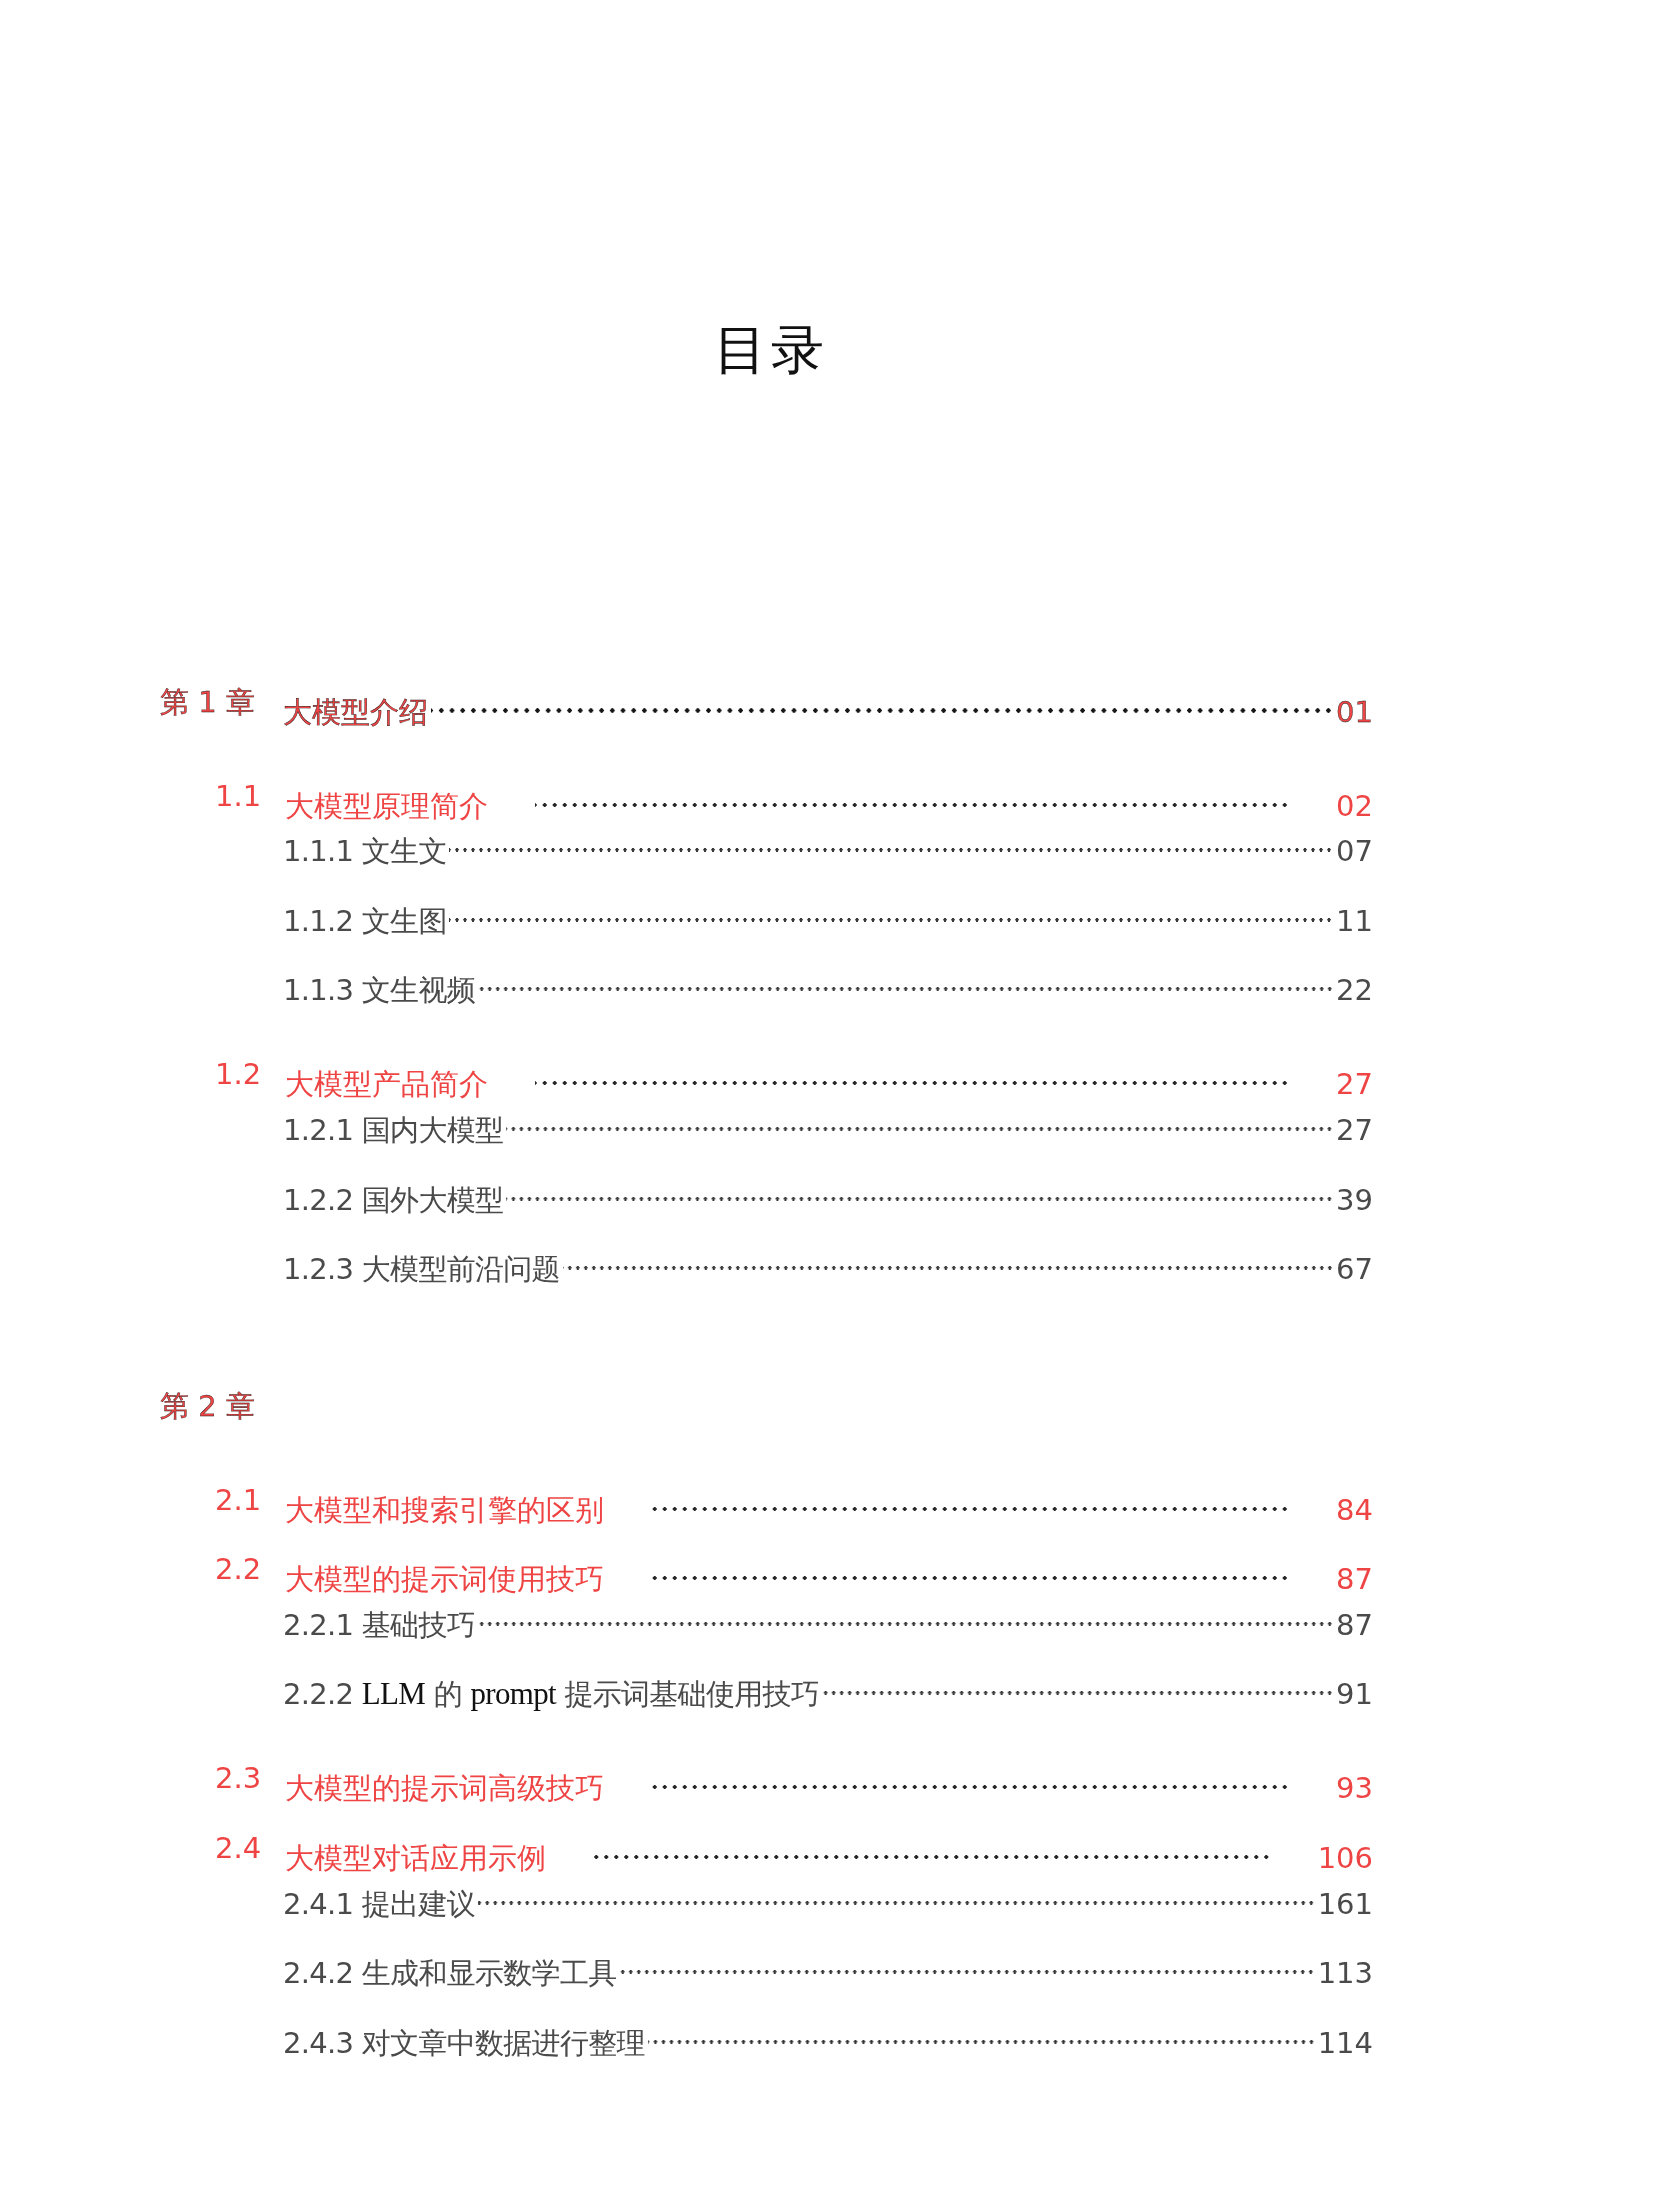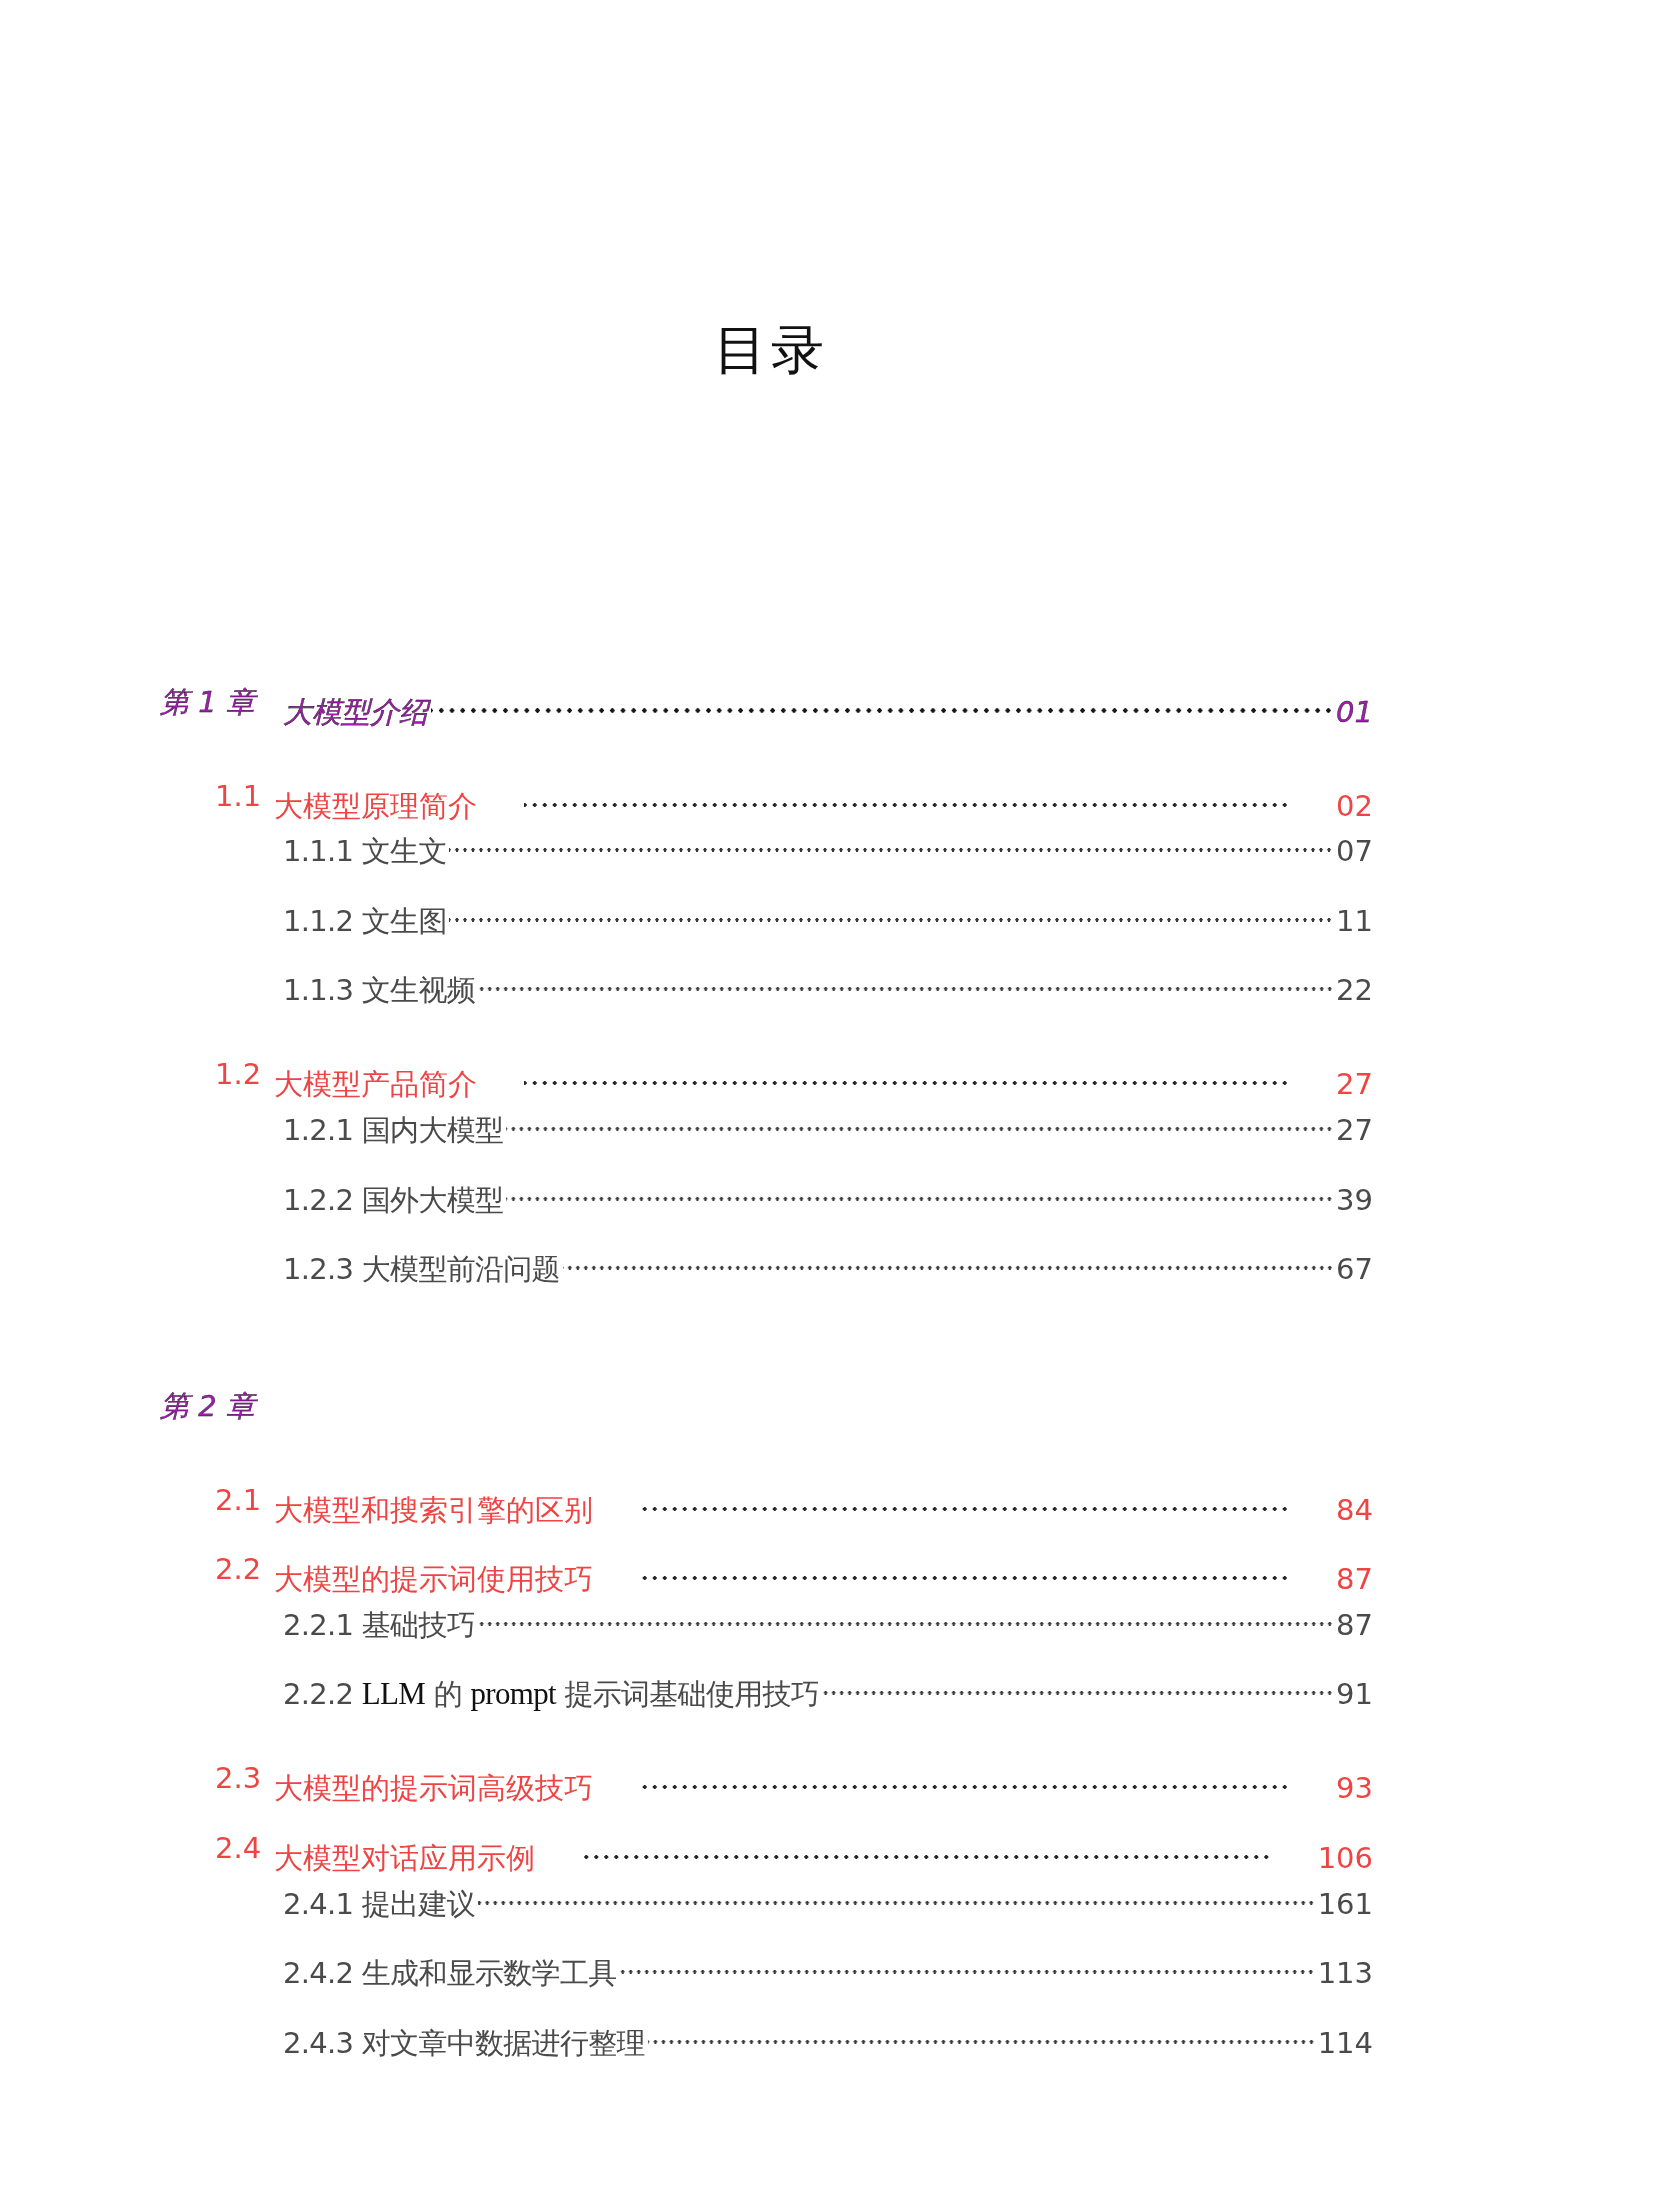--- a/index.html
+++ b/index.html
@@ -28,29 +28,29 @@
     flex: 1 1 auto; overflow: hidden; margin: 0 2.7px;
     height: 40px; position: relative;
   }
   .entry .dots::before {
     content: ""; position: absolute; left: 0; right: 0; bottom: 9.3px; height: 4px;
     background-image: radial-gradient(circle, currentColor 1.7px, transparent 2px);
     background-size: 8.7px 4px; background-repeat: repeat-x; background-position: right center;
   }
   .entry .page { flex: 0 0 auto; }
 
-  .lvl-chapter { color: #a21caf; font-style: italic; }
+  .lvl-chapter { color: #ef4444; }
   .lvl-chapter .num, .lvl-chapter .title, .lvl-chapter .page { font-weight: normal; -webkit-text-stroke: 0.4px #161616; }
   .lvl-chapter .entry .dots::before { background-image: radial-gradient(circle, #161616 2px, transparent 2.3px); background-size: 10.7px 4.7px; height: 4.7px; }
   .lvl-chapter .num { left: 160px; }
   .lvl-chapter .entry { left: 283px; }
 
   .lvl-section { color: #ef4444; margin-top: 24px; }
   .lvl-section .num { left: 215px; }
-  .lvl-section .entry { left: 274px; gap: 44px; }
+  .lvl-section .entry { left: 285px; gap: 44px; }
   .lvl-section .entry .dots::before { background-image: radial-gradient(circle, #262626 1.8px, transparent 2.1px); background-size: 10px 4px; }
 
   .lvl-sub { color: #4a4a4a; }
   .lvl-sub .entry { left: 283px; }
   .lvl-sub .entry .dots::before { background-image: radial-gradient(circle, #3a3a3a 1.5px, transparent 1.8px); background-size: 8px 3.3px; height: 3.3px; }
   .lvl-sub .title { letter-spacing: -0.7px; }
 
   .serif { font-family: "Liberation Serif", "DejaVu Serif", serif; color: #111111; font-size: 31px; }
 </style>
 </head>

